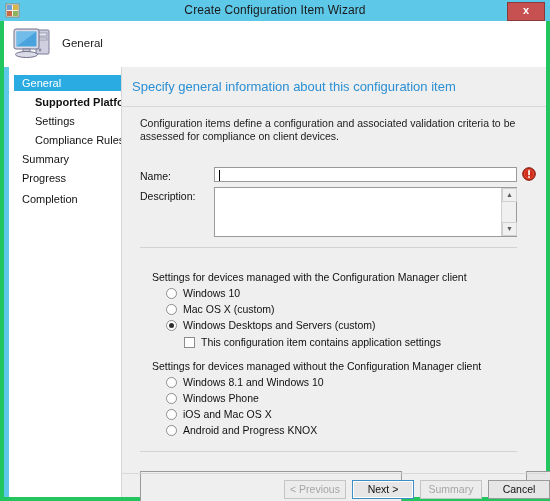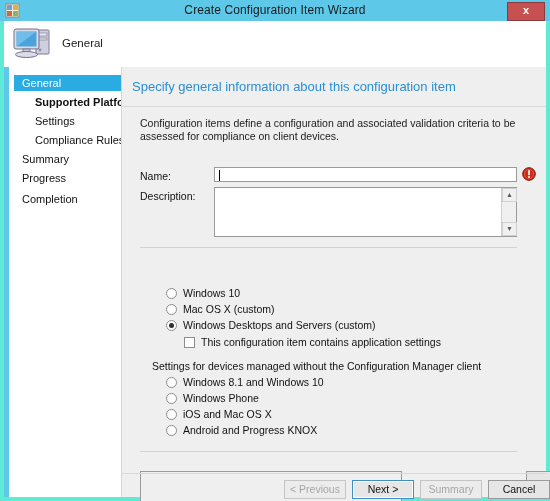--- a/index.html
+++ b/index.html
@@ -4,21 +4,21 @@
 <style>
   html,body{margin:0;padding:0;}
   body{
     width:550px;height:501px;overflow:hidden;
     font-family:"Liberation Sans","DejaVu Sans",sans-serif;
     font-size:11px;color:#000;
     background:#5ec8e8;
   }
   .window{
     position:absolute;left:0;top:0;width:550px;height:501px;
-    background:#5eead4;box-sizing:border-box;
+    background:#22c55e;box-sizing:border-box;
   }
   
   .titlebar{
     position:absolute;left:0;top:0;width:550px;height:21px;
     background:#5ec8e8;
   }
   .title-icon{
     position:absolute;left:5px;top:3px;width:15px;height:15px;
   }
   .title-text{
@@ -268,20 +268,21 @@
         <span></span>
         <div class="sbar">
           <div class="sbar-btn sbar-up">▲</div>
           <div class="sbar-btn sbar-dn">▼</div>
         </div>
       </div>
 
       <div class="sep sep1"></div>
 
 
+      <div class="grp-lbl" style="top:204px;">Settings for devices managed with the Configuration Manager client</div>
 
       <div class="radio-row" style="top:220px;">
         <span class="radio"></span>
         <span class="radio-txt">Windows 10</span>
       </div>
       <div class="radio-row" style="top:236px;">
         <span class="radio"></span>
         <span class="radio-txt">Mac OS X (custom)</span>
       </div>
       <div class="radio-row" style="top:252px;">

